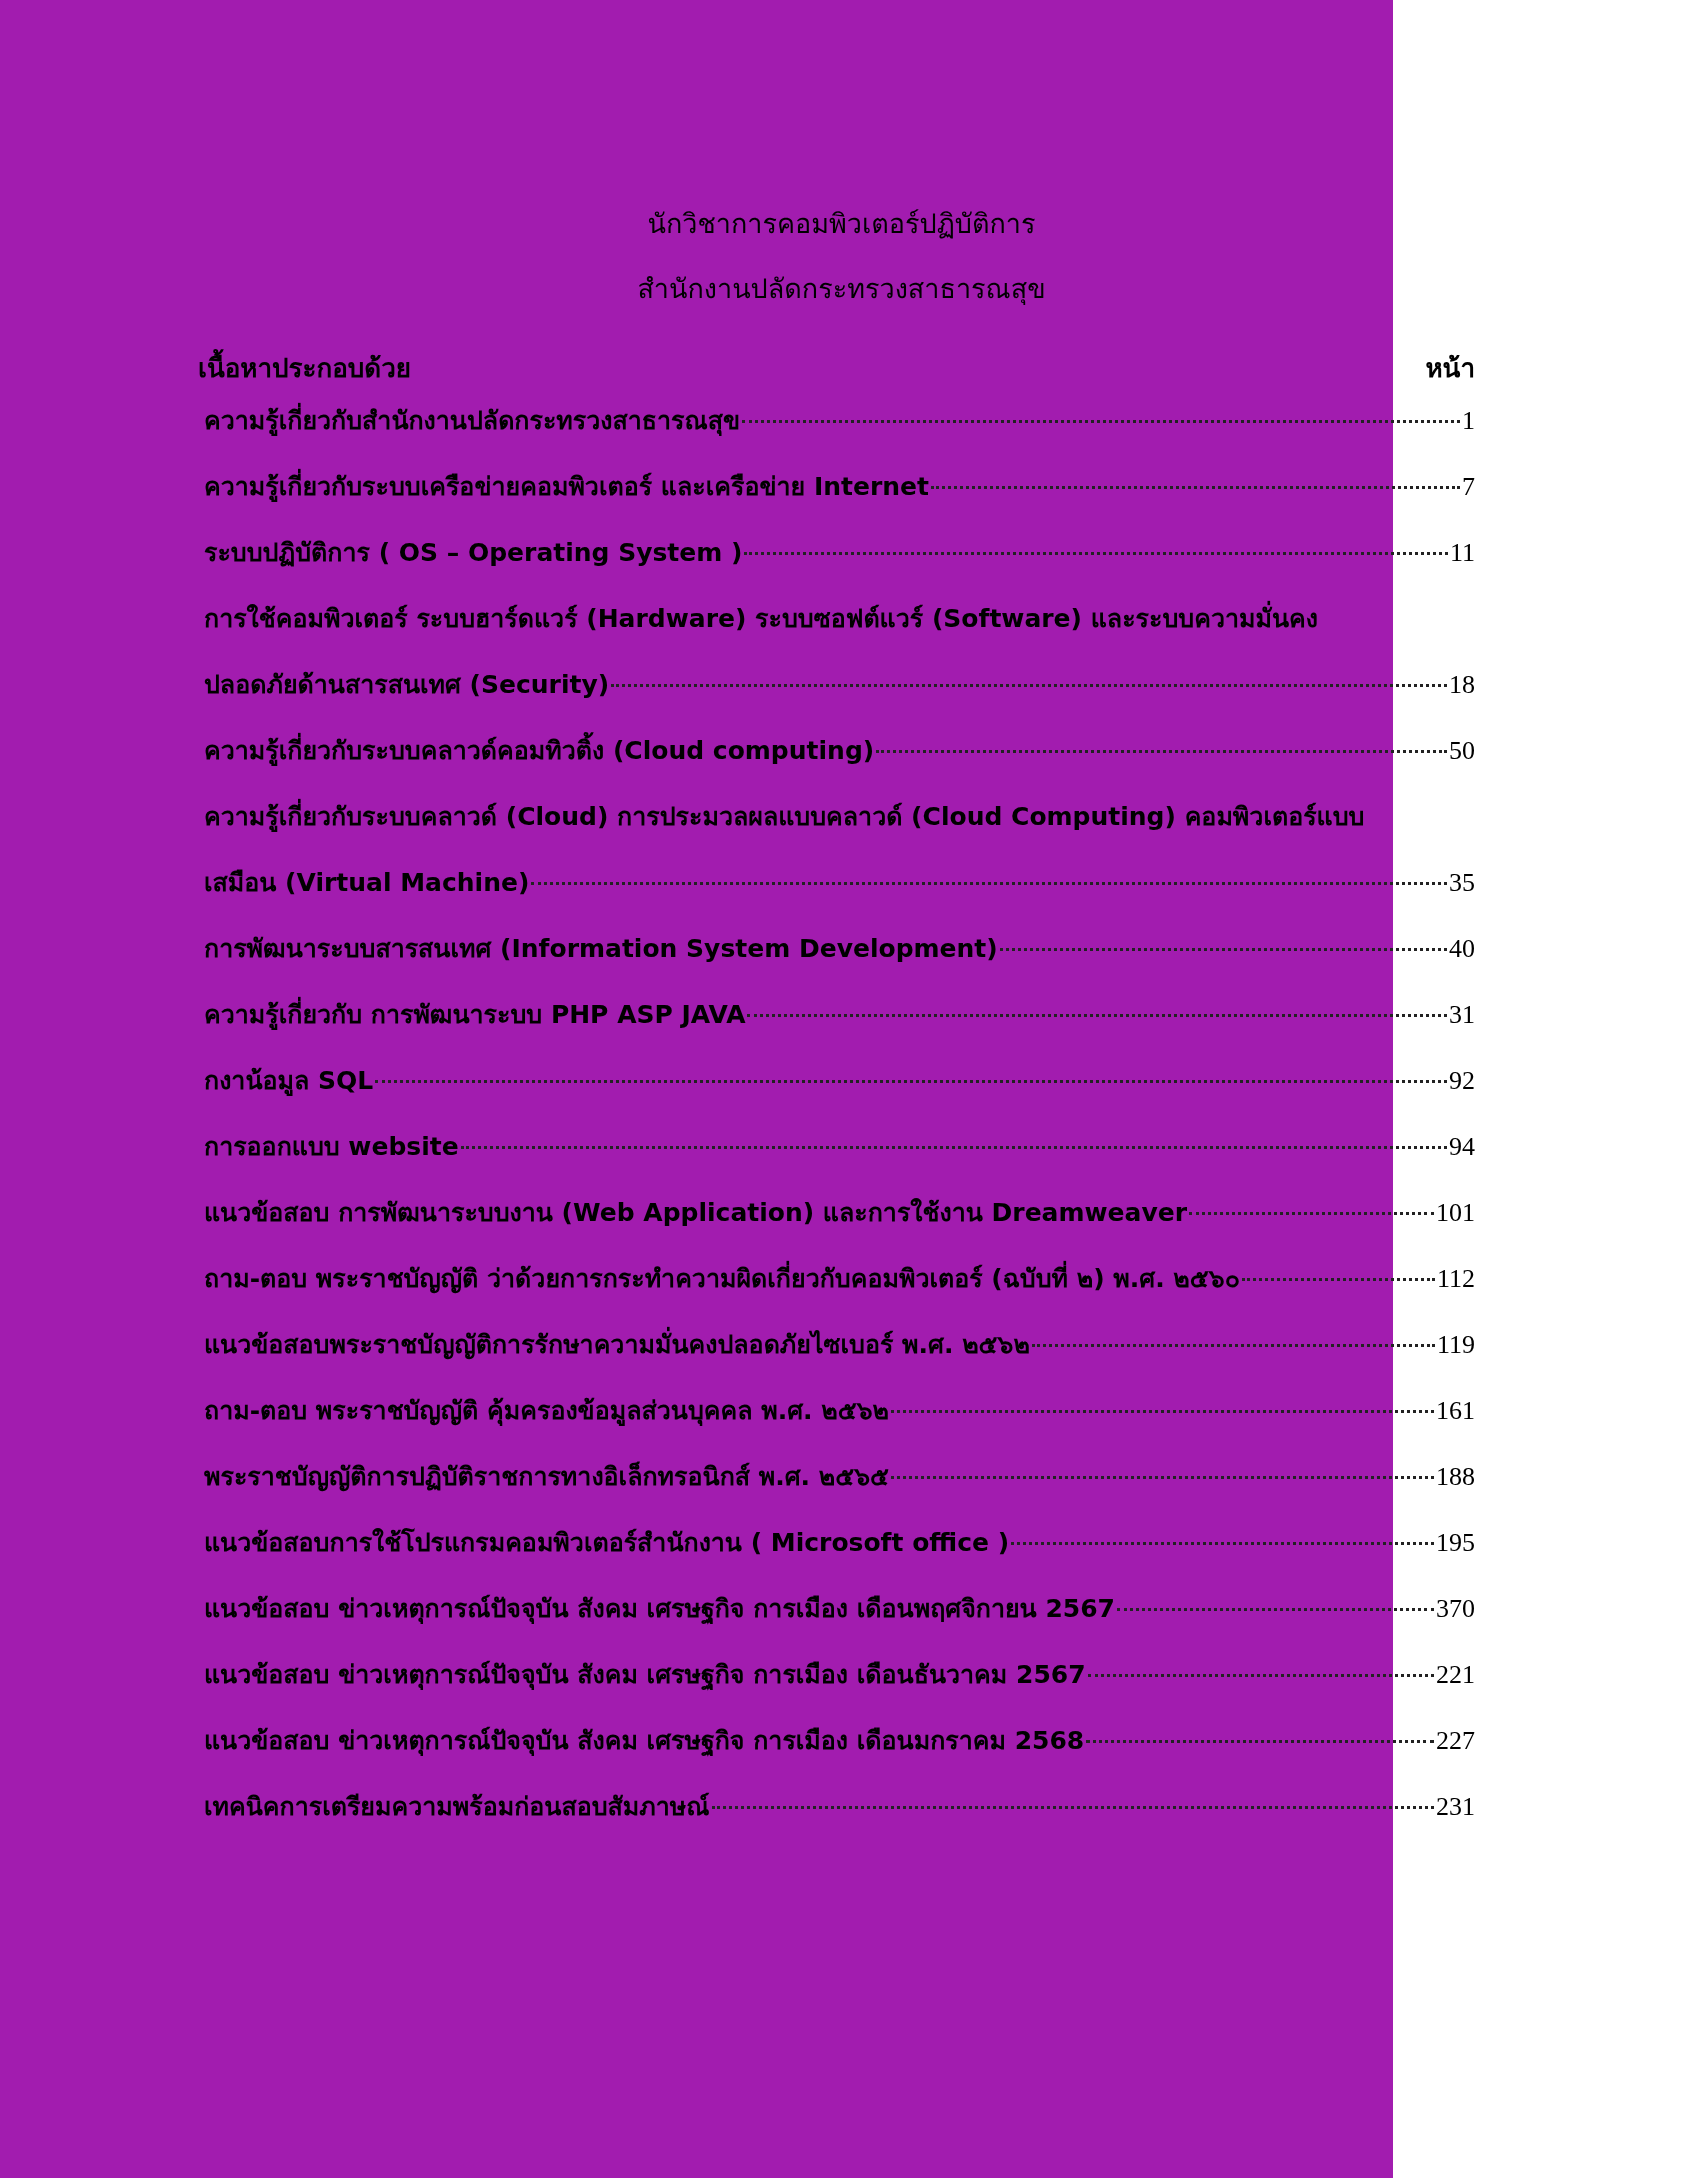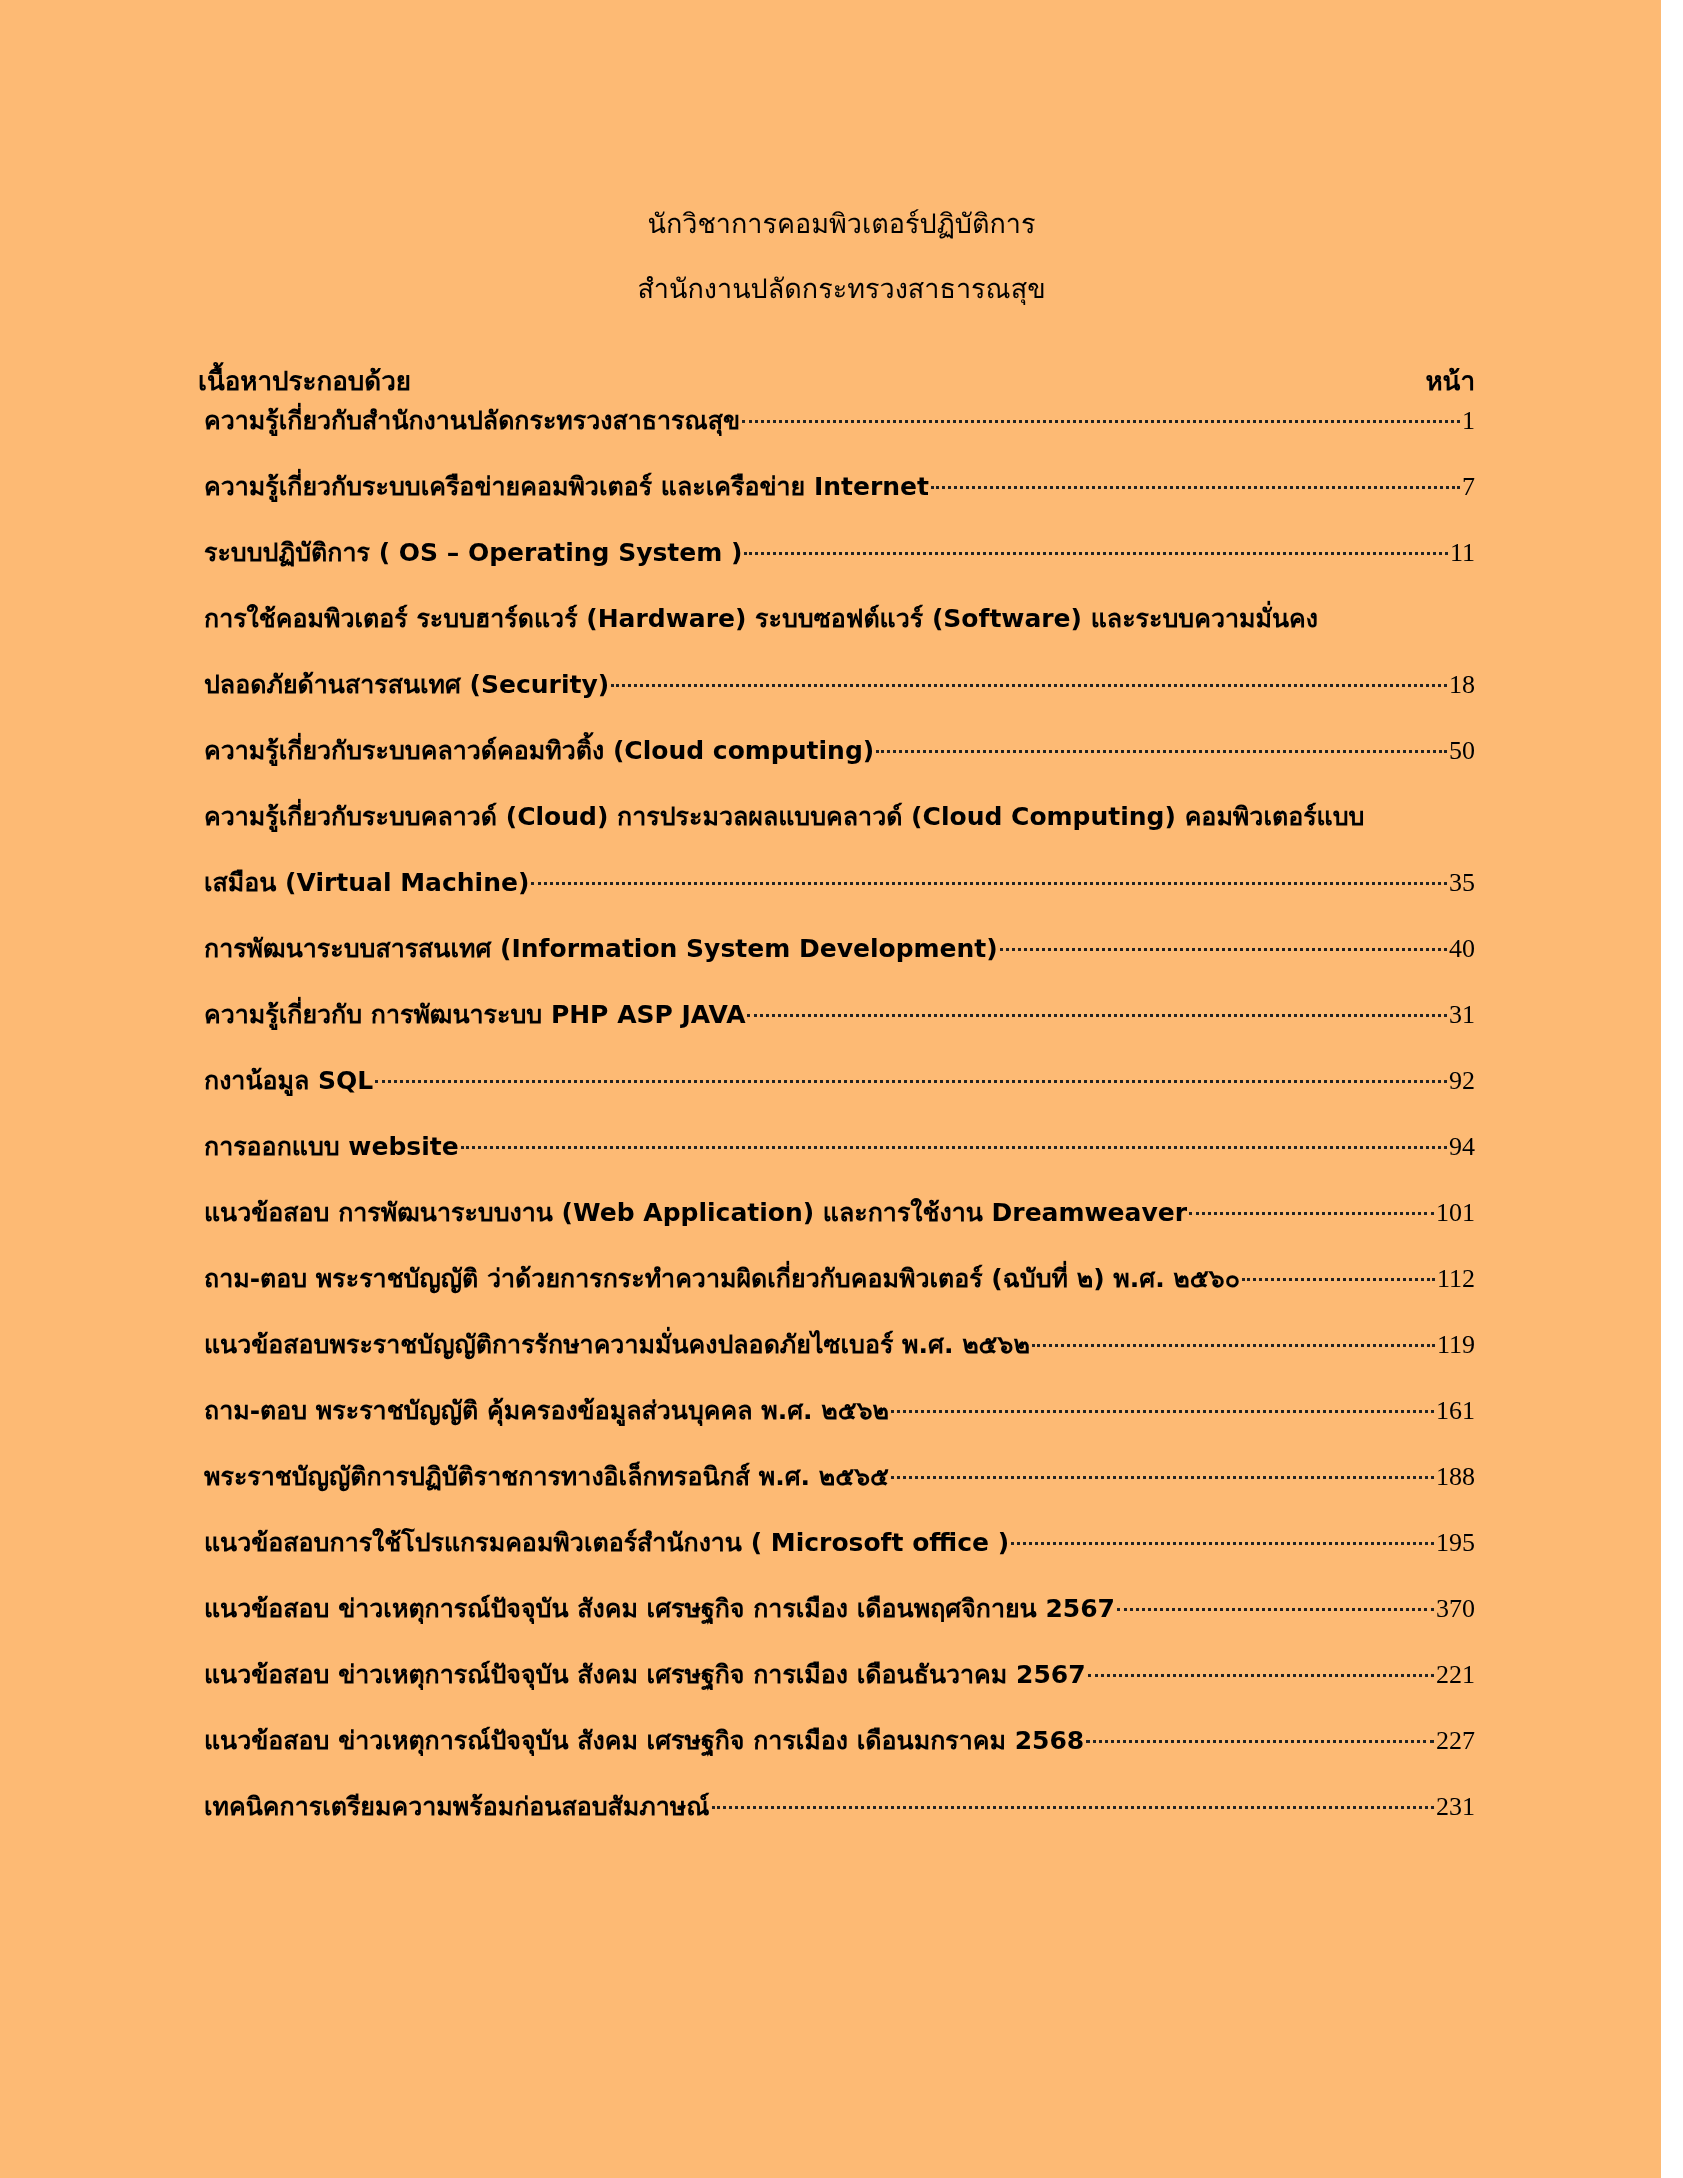--- a/index.html
+++ b/index.html
@@ -12,23 +12,23 @@
       height: 2178px;
       position: relative;
       overflow: hidden;
       color: #000000;
       font-family: "DejaVu Sans", "Liberation Sans", sans-serif;
     }
     .page {
       position: absolute;
       left: 0;
       top: 0;
-      width: 1661px;
+      width: 1393px;
       height: 2178px;
-      background: #fdba74;
+      background: #a21caf;
     }
     .title-block {
       position: absolute;
       left: 0;
       width: 1683px;
       text-align: center;
       font-size: 27px;
       font-weight: normal;
       line-height: 40px;
     }
@@ -37,21 +37,21 @@
 
     .toc {
       position: absolute;
       left: 198px;
       top: 335px;
       width: 1277px;
     }
     .toc-header {
       display: flex;
       justify-content: space-between;
-      align-items: flex-end;
+      align-items: center;
       height: 66px;
       font-size: 26px;
       font-weight: bold;
       line-height: 40px;
       gap: 45px;
     }
     .toc-header .page-col {
       font-weight: bold;
       margin-left: 41px;
     }

